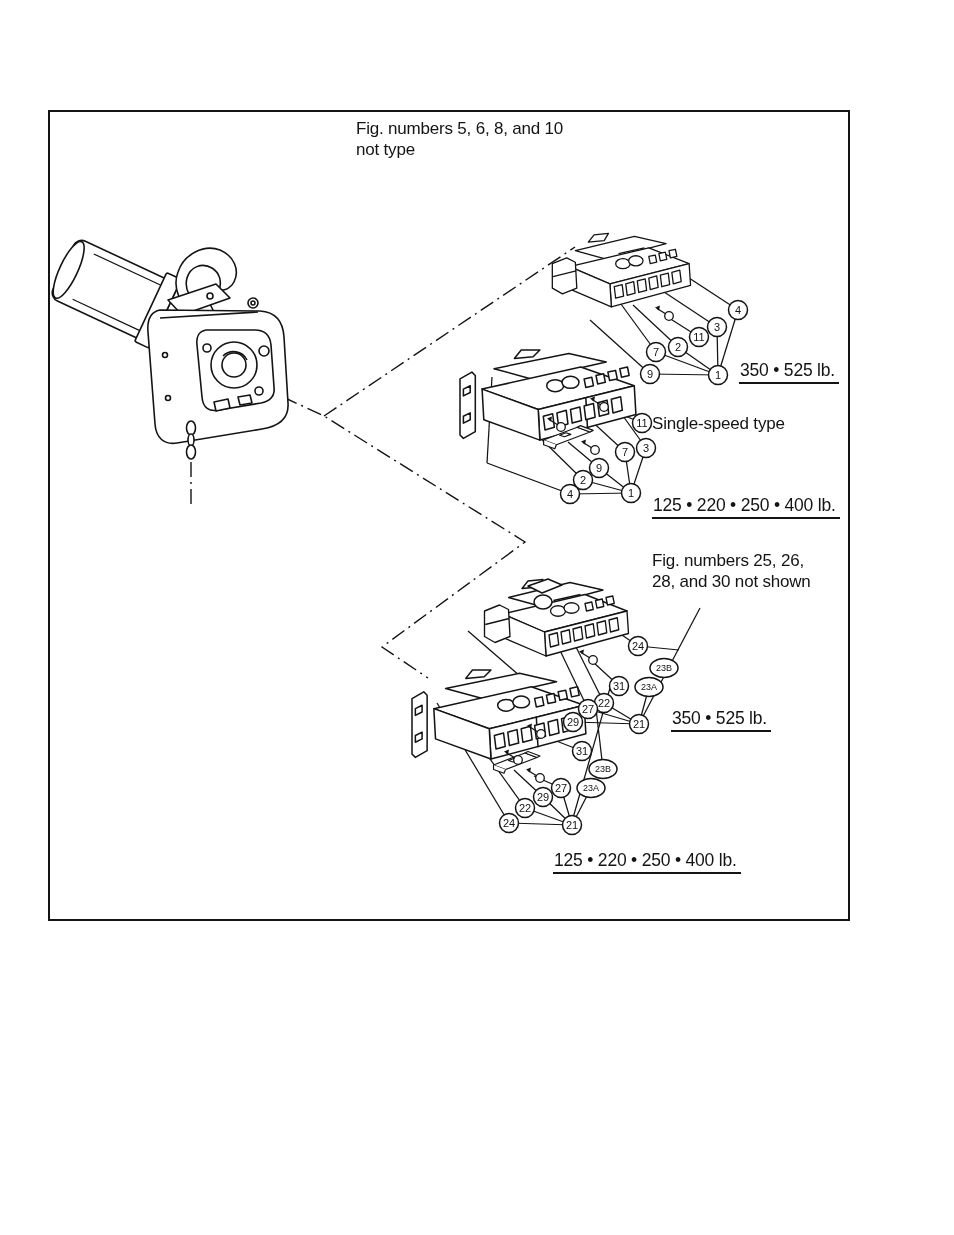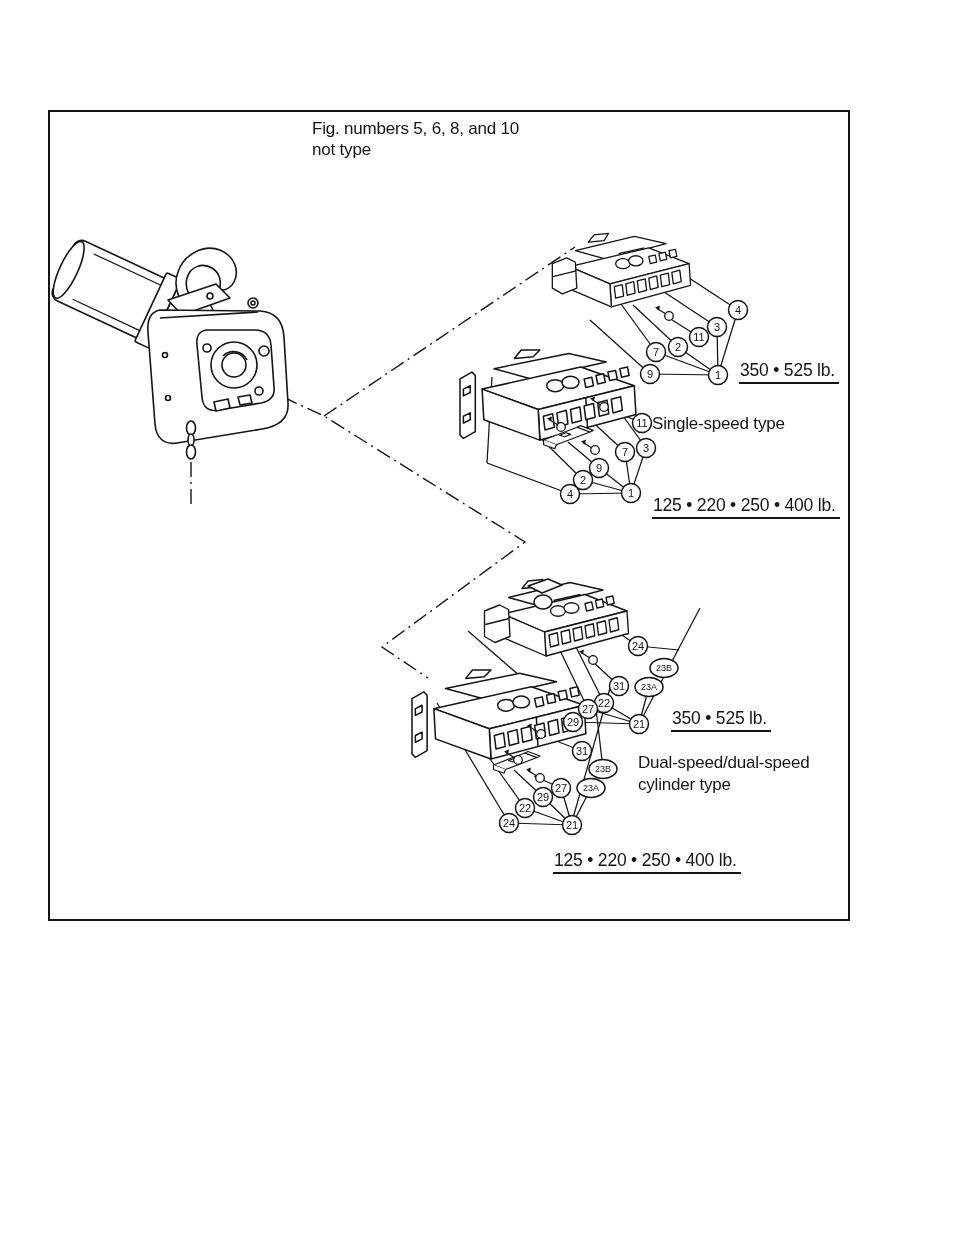--- a/index.html
+++ b/index.html
@@ -5,21 +5,21 @@
   html,body{margin:0;padding:0;background:#ffffff;}
   .page{position:relative;width:954px;height:1235px;background:#ffffff;overflow:hidden;
         font-family:"Liberation Sans","DejaVu Sans",sans-serif;color:#141414;}
   .frame{position:absolute;left:48px;top:110px;width:798px;height:807px;border:2px solid #141414;}
   svg.art{position:absolute;left:0;top:0;}
   .art line{stroke:#141414;stroke-width:1.25;}
   .art [data-name="dash-lines"] polyline{fill:none;stroke:#141414;stroke-width:1.4;stroke-dasharray:15 5 2 5;}
   .art [data-name="callouts"] ellipse{fill:#ffffff;stroke:#141414;stroke-width:1.5;}
   .art [data-name="callouts"] text{fill:#141414;font-family:"Liberation Sans","DejaVu Sans",sans-serif;}
   .txt{position:absolute;font-size:17px;line-height:21px;letter-spacing:-0.2px;white-space:nowrap;}
-  .txt.two{line-height:21px;}
+  .txt.two{line-height:21px;margin-left:44px;}
   .weight{font-size:17.5px;border-bottom:2px solid #141414;padding:0 4px 2px 1px;}
 </style>
 </head>
 <body>
 
 <div class="page" data-name="scanned-manual-page">
 
   <div class="frame" data-name="diagram-border"></div>
 
   <svg class="art" data-name="diagram-art" width="954" height="1235" viewBox="0 0 954 1235">
@@ -339,27 +339,27 @@
   <div class="txt" data-name="label-weight-single-heavy" style="left:739px;top:360px;">
     <span class="weight" data-name="underlined-weight">350 • 525 lb.</span>
   </div>
 
   <div class="txt" data-name="label-single-speed-type" style="left:652px;top:413px;">Single-speed type</div>
 
   <div class="txt" data-name="label-weight-single-light" style="left:652px;top:495px;">
     <span class="weight" data-name="underlined-weight">125 • 220 • 250 • 400 lb.</span>
   </div>
 
+  <div class="txt two" data-name="note-figures-dual" style="left:608px;top:550px;">
+    <span data-name="note-line">Fig. numbers 25, 26,</span><br>
+    <span data-name="note-line">28, and 30 not shown</span>
+  </div>
 
   <div class="txt" data-name="label-weight-dual-heavy" style="left:671px;top:708px;">
     <span class="weight" data-name="underlined-weight">350 • 525 lb.</span>
   </div>
 
-  <div class="txt two" data-name="label-dual-speed-type" style="left:638px;top:752px;line-height:22px;">
-    <span data-name="label-line">Dual-speed/dual-speed</span><br>
-    <span data-name="label-line">cylinder type</span>
-  </div>
 
   <div class="txt" data-name="label-weight-dual-light" style="left:553px;top:850px;">
     <span class="weight" data-name="underlined-weight">125 • 220 • 250 • 400 lb.</span>
   </div>
 
 </div>
 
 </body></html>

